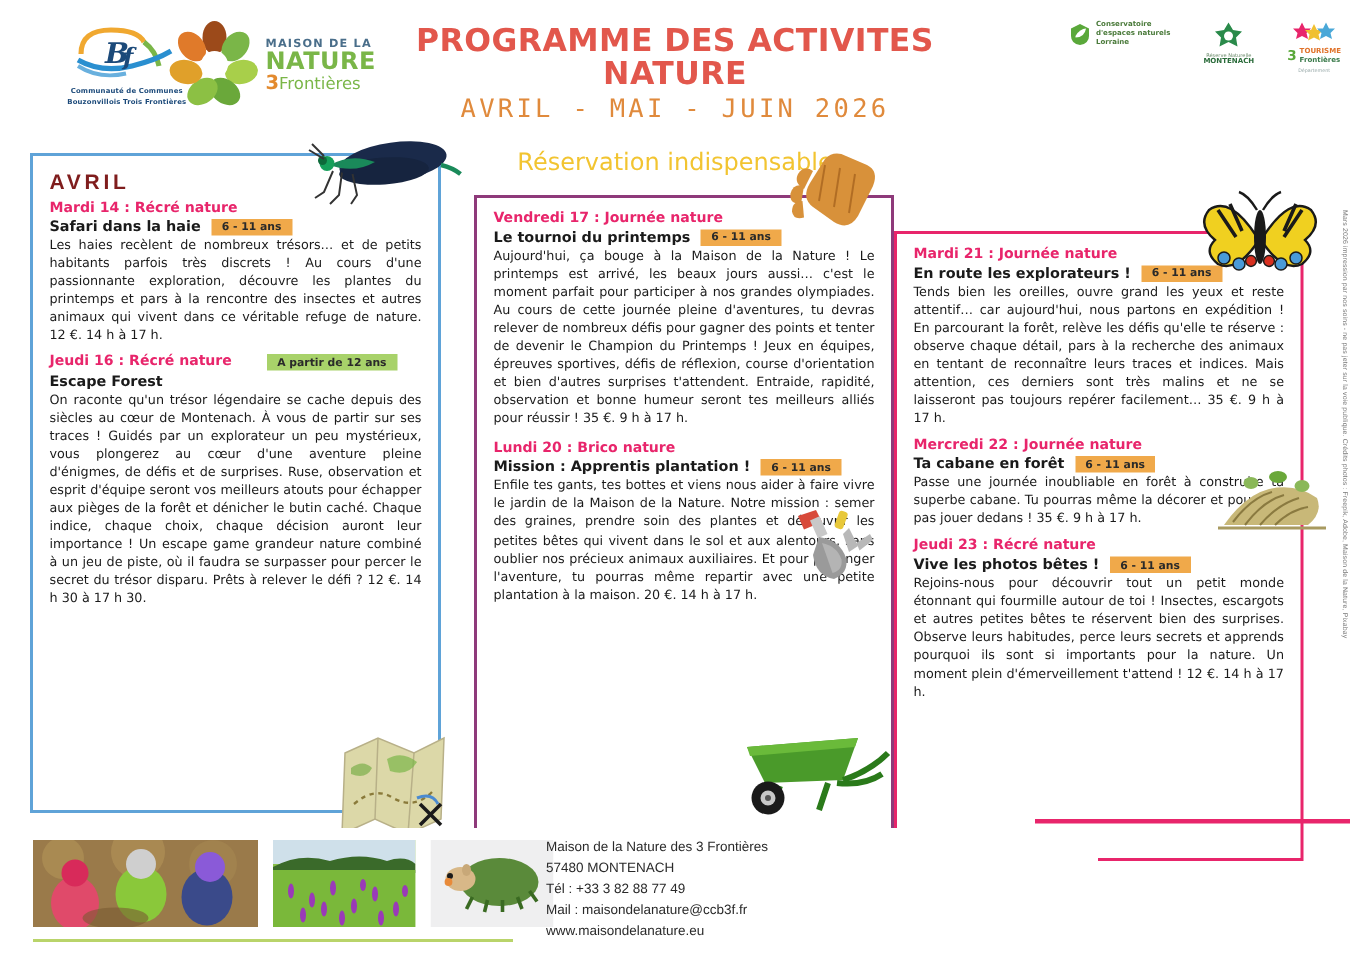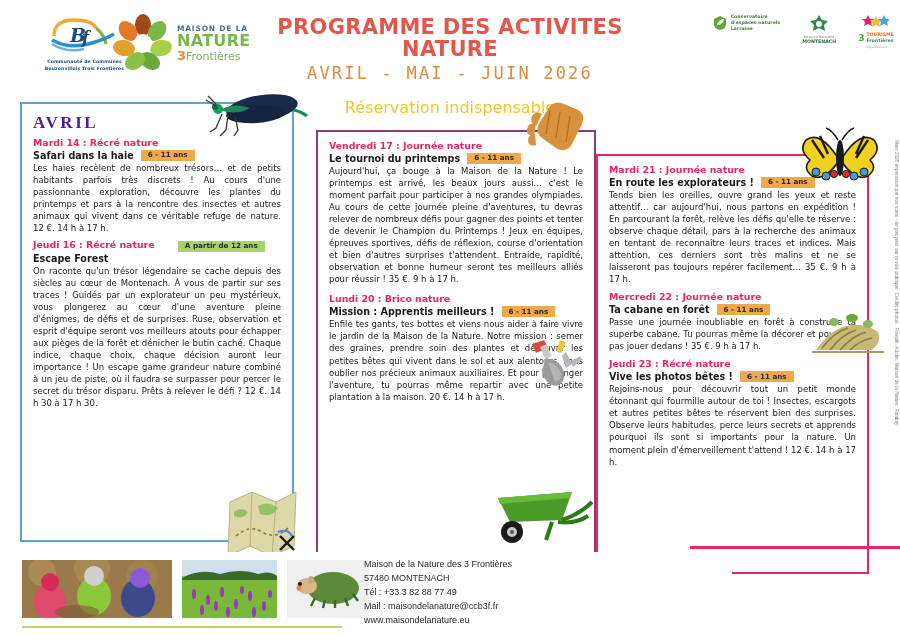--- a/index.html
+++ b/index.html
@@ -60,23 +60,23 @@
     position: absolute;
     background: #ffffff;
     border: 2.5px solid #6aa9dc;
     padding: 9px 11px 10px 11px;
   }
   .col-avril { left: 20px; top: 10px; width: 274px; height: 440px; border-color: #5fa3d8; }
   .col-mid   { left: 316px; top: 38px; width: 280px; height: 440px; border-color: #8e3a7a; }
   .col-right { left: 596px; top: 62px; width: 273px; height: 420px; border-color: #e8256b; }
 
   .month-label {
-    font-size: 17px; color: #4c1d95; font-weight: bold;
+    font-size: 14px; color: #7f1d1d; font-weight: bold;
     letter-spacing: 2.5px; margin-bottom: 5px;
-    font-family: Liberation Serif, serif;
+    font-family: Liberation Sans, sans-serif;
   }
 
   .event { margin-bottom: 6px; }
   .ev-head {
     font-size: 9.4px; color: #e8256b; font-weight: bold;
     margin-bottom: 1px; line-height: 1.15;
   }
   .ev-head .kind { color: #e8256b; font-weight: bold; text-align: center; }
   .ev-titlerow { display: flex; align-items: center; gap: 7px; flex-wrap: wrap; margin-bottom: 1px; }
   .ev-title { font-size: 9.6px; font-weight: bold; color: #1a1a1a; line-height: 1.15; }
@@ -238,21 +238,21 @@
         <span class="badge badge-orange">6 - 11 ans</span>
       </div>
       <div class="ev-body">Aujourd'hui, ça bouge à la Maison de la Nature ! Le printemps est arrivé, les beaux jours aussi… c'est le moment parfait pour participer à nos grandes olympiades. Au cours de cette journée pleine d'aventures, tu devras relever de nombreux défis pour gagner des points et tenter de devenir le Champion du Printemps ! Jeux en équipes, épreuves sportives, défis de réflexion, course d'orientation et bien d'autres surprises t'attendent. Entraide, rapidité, observation et bonne humeur seront tes meilleurs alliés pour réussir ! 35 €. 9 h à 17 h.</div>
     </div>
 
     <div class="event" style="margin-top:9px">
       <div class="ev-head">
         <span>Lundi 20</span><span> : </span><span class="kind">Brico nature</span>
       </div>
       <div class="ev-titlerow">
-        <span class="ev-title">Mission : Apprentis meilleurs !</span>
+        <span class="ev-title">Mission : Apprentis plantation !</span>
         <span class="badge badge-orange">6 - 11 ans</span>
       </div>
       <div class="ev-body">Enfile tes gants, tes bottes et viens nous aider à faire vivre le jardin de la Maison de la Nature. Notre mission : semer des graines, prendre soin des plantes et découvrir les petites bêtes qui vivent dans le sol et aux alentours, sans oublier nos précieux animaux auxiliaires. Et pour prolonger l'aventure, tu pourras même repartir avec une petite plantation à la maison. 20 €. 14 h à 17 h.</div>
     </div>
   </div>
 
   <div class="col col-right">
     <div class="event">
       <div class="ev-head">
         <span>Mardi 21</span><span> : </span><span class="kind">Journée nature</span>

